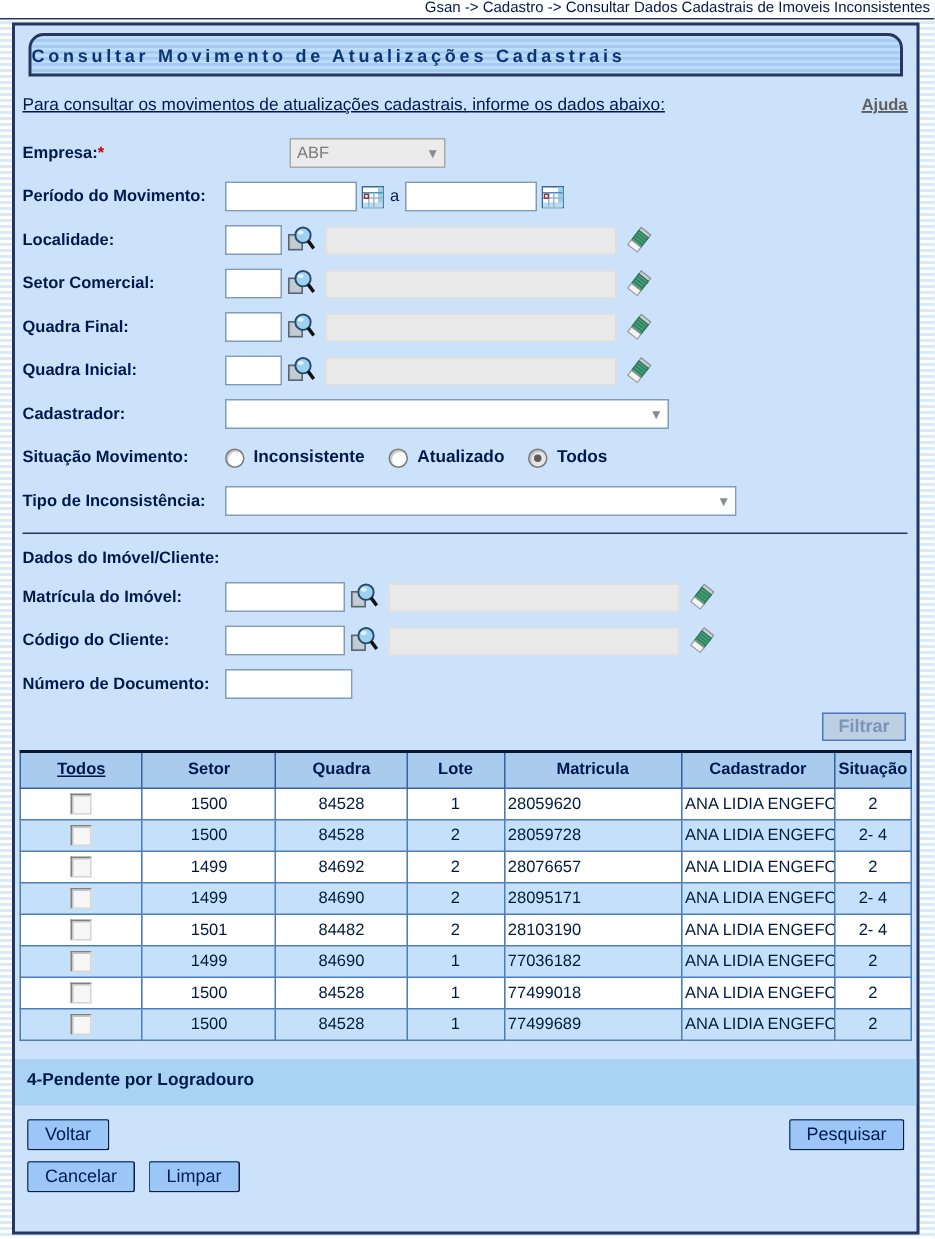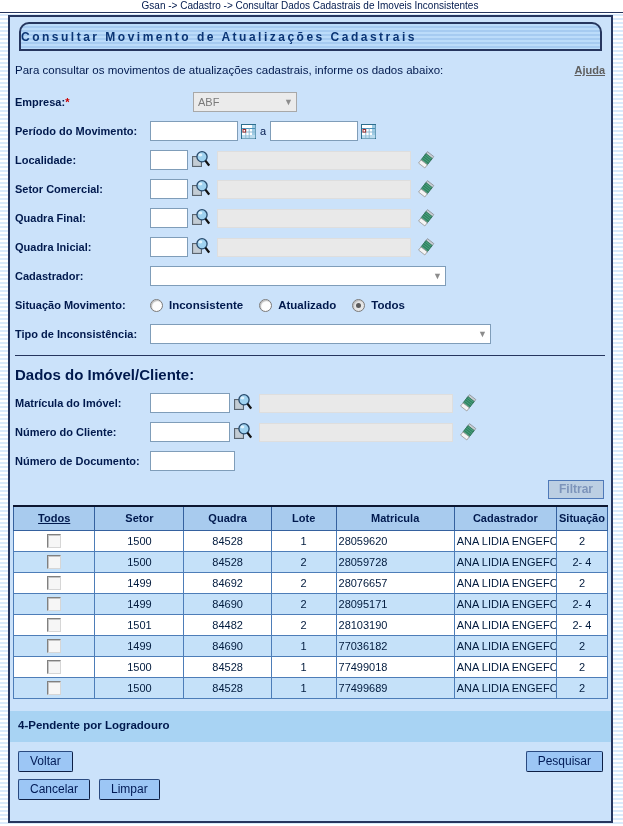--- a/index.html
+++ b/index.html
@@ -4,36 +4,36 @@
 <style>
   html,body{margin:0;padding:0;}
   body{
     width:623px;height:826px;overflow:hidden;
     font-family:"Liberation Sans",sans-serif;
     background:repeating-linear-gradient(to bottom,#ffffff 0 2px,#d9eafb 2px 4px);
   }
   
   .crumb-bar{
     background:#ffffff;border-bottom:1px solid #26365e;
-    display:flex;justify-content:center;align-items:center;
+    display:flex;justify-content:flex-end;align-items:center;
     height:11px;padding:0 3px 1px 0;font-size:10px;color:#00194d;
   }
   
   .panel{
     box-sizing:border-box;margin:2px 10px 0 8px;height:808px;
     border:2px solid #26365e;background:#cbe2fa;overflow:hidden;
   }
   .title-bar{
     margin:5px 9px 0 9px;height:25px;
     border:2px solid #26365e;border-radius:10px 10px 0 0;
     background:repeating-linear-gradient(to bottom,#bcdcfa 0 2px,#a6cbf1 2px 4px);
     display:flex;align-items:center;
     font-size:12px;font-weight:bold;letter-spacing:2.5px;color:#0b3575;
   }
-  .intro-row{display:flex;justify-content:space-between;align-items:center;margin:13px 6px 0 5px;font-size:11.5px;color:#00194d;}
+  .intro-row{display:flex;justify-content:space-between;align-items:center;margin:13px 6px 0 5px;font-size:11.5px;color:#00194d;text-decoration:underline;}
   .help-link{color:#5f5f5f;font-weight:bold;text-decoration:underline;cursor:pointer;font-size:11px;}
   
   .form{margin-top:16px;}
   .frow{display:flex;align-items:center;margin:0 0 9px 5px;min-height:20px;}
   .flabel{width:135px;flex:none;font-size:11px;font-weight:bold;color:#00194d;}
   .req{color:#cc0000;font-weight:bold;}
   .txt{box-sizing:border-box;height:20px;border:1px solid #7f9db9;background:#fff;font:11px "Liberation Sans",sans-serif;padding:0 3px;color:#222;}
   .txt.w-code{width:38px;}
   .txt.w-date{width:88px;}
   .txt.w-id{width:80px;}
@@ -50,21 +50,21 @@
   .sep-a{margin:0 4px;font-size:11px;color:#00194d;}
   .eraser-wrap{margin-left:6px;}
   
   .radio-group{display:flex;align-items:center;gap:16px;}
   .radio-opt{display:flex;align-items:center;cursor:pointer;}
   .radio{display:inline-block;width:11px;height:11px;border-radius:50%;background:#fdfdfd;border:1px solid #7a7a7a;box-shadow:inset 1px 1px 1px #bbb;margin-right:6px;position:relative;}
   .radio.checked{background:#e6e6e6;}
   .radio.checked::after{content:'';position:absolute;left:3px;top:3px;width:5px;height:5px;border-radius:50%;background:#5a5a5a;}
   .radio-label{font-size:11.5px;font-weight:bold;color:#00194d;}
   .hsep{border:none;border-top:1px solid #26365e;margin:11px 6px 10px 5px;}
-  .section-label{margin:0 0 10px 5px;font-size:15px;font-weight:bold;color:#00194d;}
+  .section-label{margin:0 0 10px 5px;font-size:11px;font-weight:bold;color:#00194d;}
   .filtrar-row{display:flex;justify-content:flex-end;margin:2px 7px 6px 0;}
   .btn{font:12px "Liberation Sans",sans-serif;color:#001a55;background:#9cc6f5;border:1px solid #2a4a80;border-right-color:#0d1f45;border-bottom-color:#0d1f45;border-radius:2px;padding:2px 11px 3px;cursor:pointer;}
   .btn-filtrar{font:bold 12px "Liberation Sans",sans-serif;color:#7d94ba;background:#bccfe3;border:1px solid #4f79b8;padding:1px 10px 2px;cursor:pointer;}
   
   .results{width:calc(100% - 6px);margin:0 3px;border-collapse:collapse;table-layout:fixed;border:1px solid #26365e;border-top:2px solid #0c1630;}
   .results th{box-sizing:border-box;height:24px;background:#a8cbee;border:1px solid #35619e;font-size:11px;font-weight:bold;color:#00194d;padding:1px 2px;}
   .results td{box-sizing:border-box;height:21px;border:1px solid #4d7db8;font-size:11px;color:#001a3d;text-align:center;padding:1px 2px;overflow:hidden;white-space:nowrap;}
   .results td.left{text-align:left;}
   .results tr.alt td{background:#c5e1f9;}
   .results tr:not(.alt) td{background:#ffffff;}
@@ -303,21 +303,21 @@
       <line x1="5" y1="6" x2="13" y2="6" stroke="#2e7d5e"></line>
       <line x1="5" y1="8" x2="13" y2="8" stroke="#2e7d5e"></line>
       <line x1="5" y1="10" x2="13" y2="10" stroke="#2e7d5e"></line>
       <rect x="5" y="12" width="8" height="4" fill="#f4f4f4" stroke="#9a9a9a" stroke-width="0.8"></rect>
     </g>
   </svg>
 </button>
     </div>
 
     <div class="frow">
-      <span class="flabel">Número do Cliente:</span>
+      <span class="flabel">Código do Cliente:</span>
       <input class="txt w-id" type="text" value="" style="">
       <button class="icon-btn">
   <svg width="19" height="20" viewBox="0 0 19 20">
     <rect x="1.5" y="6.5" width="9" height="10" fill="#a9b3bd" stroke="#5a6570"></rect>
     <rect x="2.5" y="7.5" width="7" height="8" fill="#c3ccd4"></rect>
     <circle cx="11" cy="6.8" r="5.1" fill="#9fd2f0" stroke="#27496b" stroke-width="1.3"></circle>
     <ellipse cx="9.4" cy="5" rx="2" ry="1.4" fill="#dff2fd"></ellipse>
     <line x1="14.4" y1="10.6" x2="18.2" y2="15.6" stroke="#111111" stroke-width="2.3"></line>
   </svg>
 </button>

